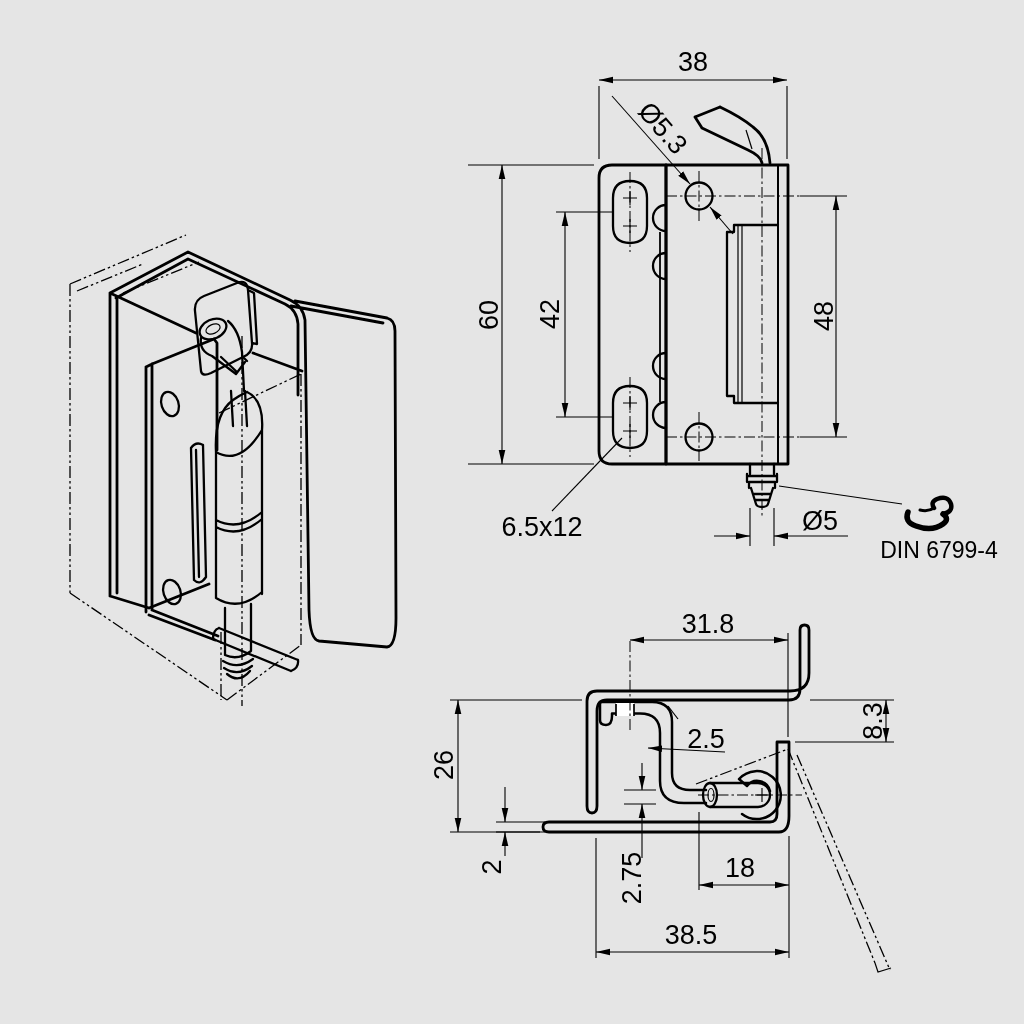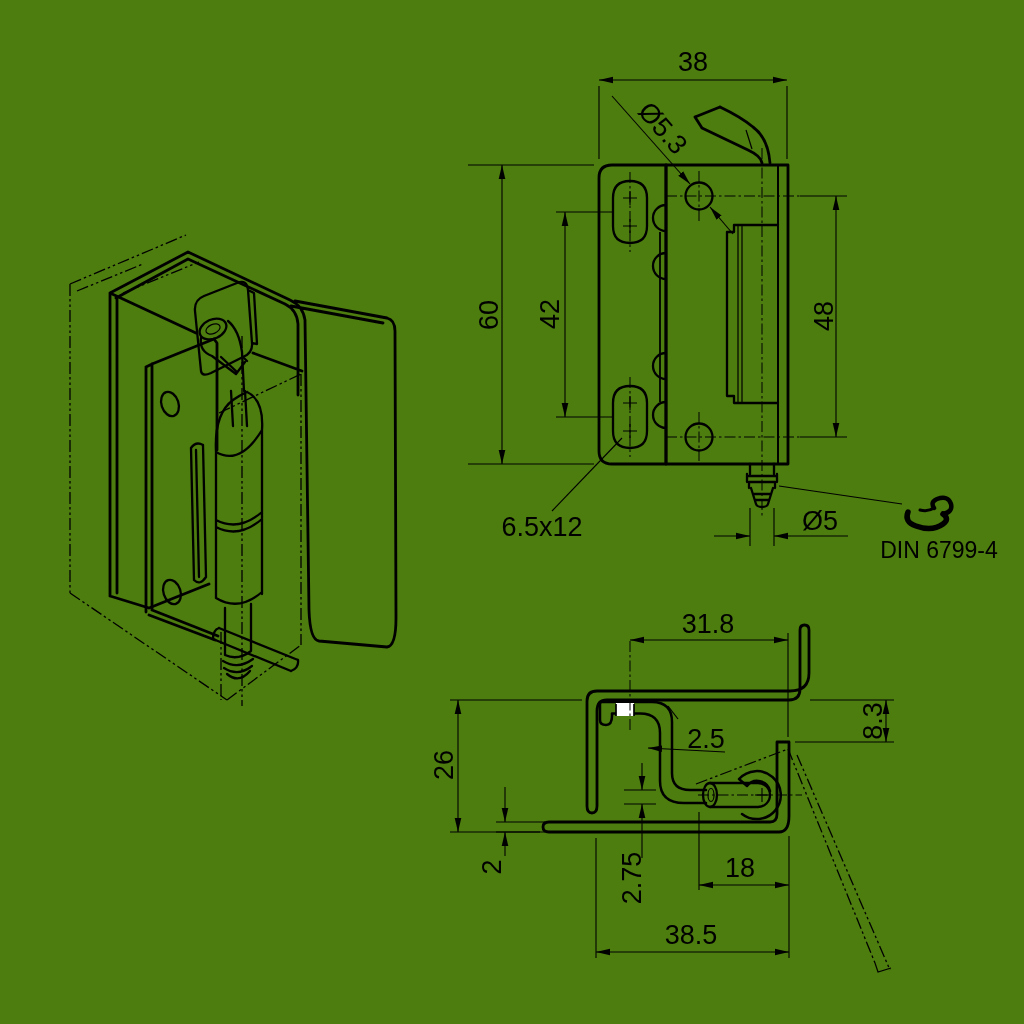--- a/index.html
+++ b/index.html
@@ -1,16 +1,16 @@
 <!DOCTYPE html>
 <html><head>
 <meta charset="utf-8">
 <style>
   html,body{margin:0;padding:0;background:#ffffff;}
-  .canvas{position:relative;width:1024px;height:1024px;background:#4d7c0f;overflow:hidden;}
+  .canvas{position:relative;width:1024px;height:1024px;background:#e5e5e5;overflow:hidden;}
   svg{position:absolute;left:0;top:0;}
   svg *{vector-effect:none;}
   .t{stroke:#000;stroke-width:2.8;fill:none;stroke-linecap:round;stroke-linejoin:round;}
   .m{stroke:#000;stroke-width:2.3;fill:none;stroke-linecap:round;stroke-linejoin:round;}
   .n{stroke:#000;stroke-width:1.2;fill:none;}
   .d{stroke:#000;stroke-width:1.1;fill:none;}
   .c{stroke:#000;stroke-width:1;fill:none;stroke-dasharray:11 3 2.5 3;}
   .ph{stroke:#000;stroke-width:1.3;fill:none;stroke-dasharray:12 3 2.5 3 2.5 3;}
   text{font-family:"Liberation Sans","DejaVu Sans",sans-serif;font-size:27px;fill:#000;}
   text.small{font-size:23px;}

